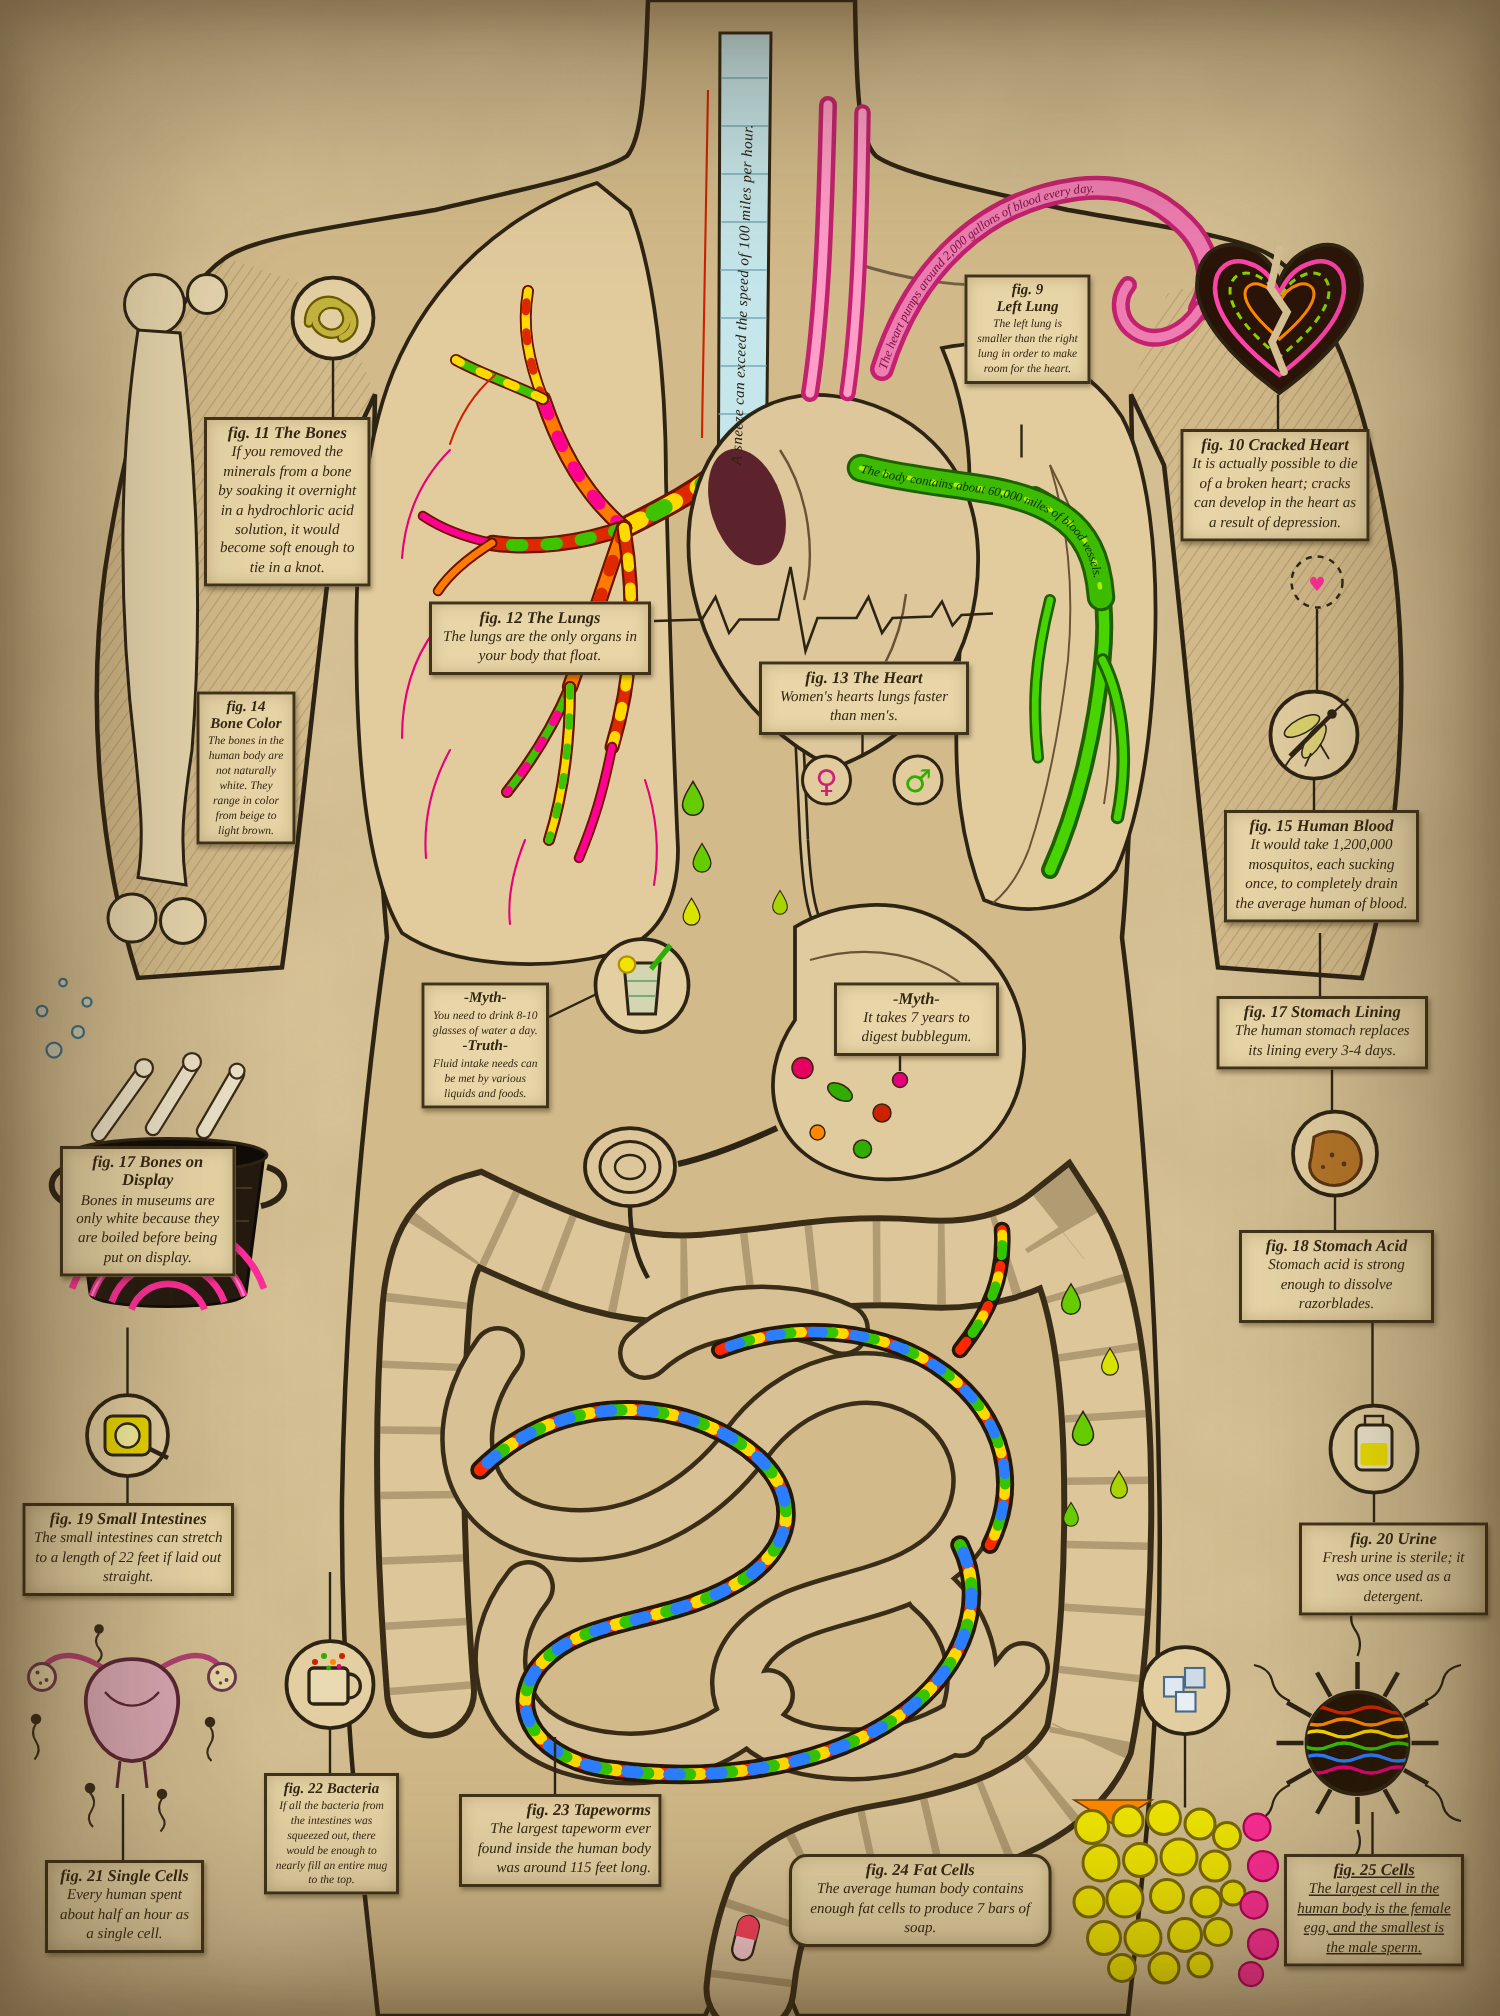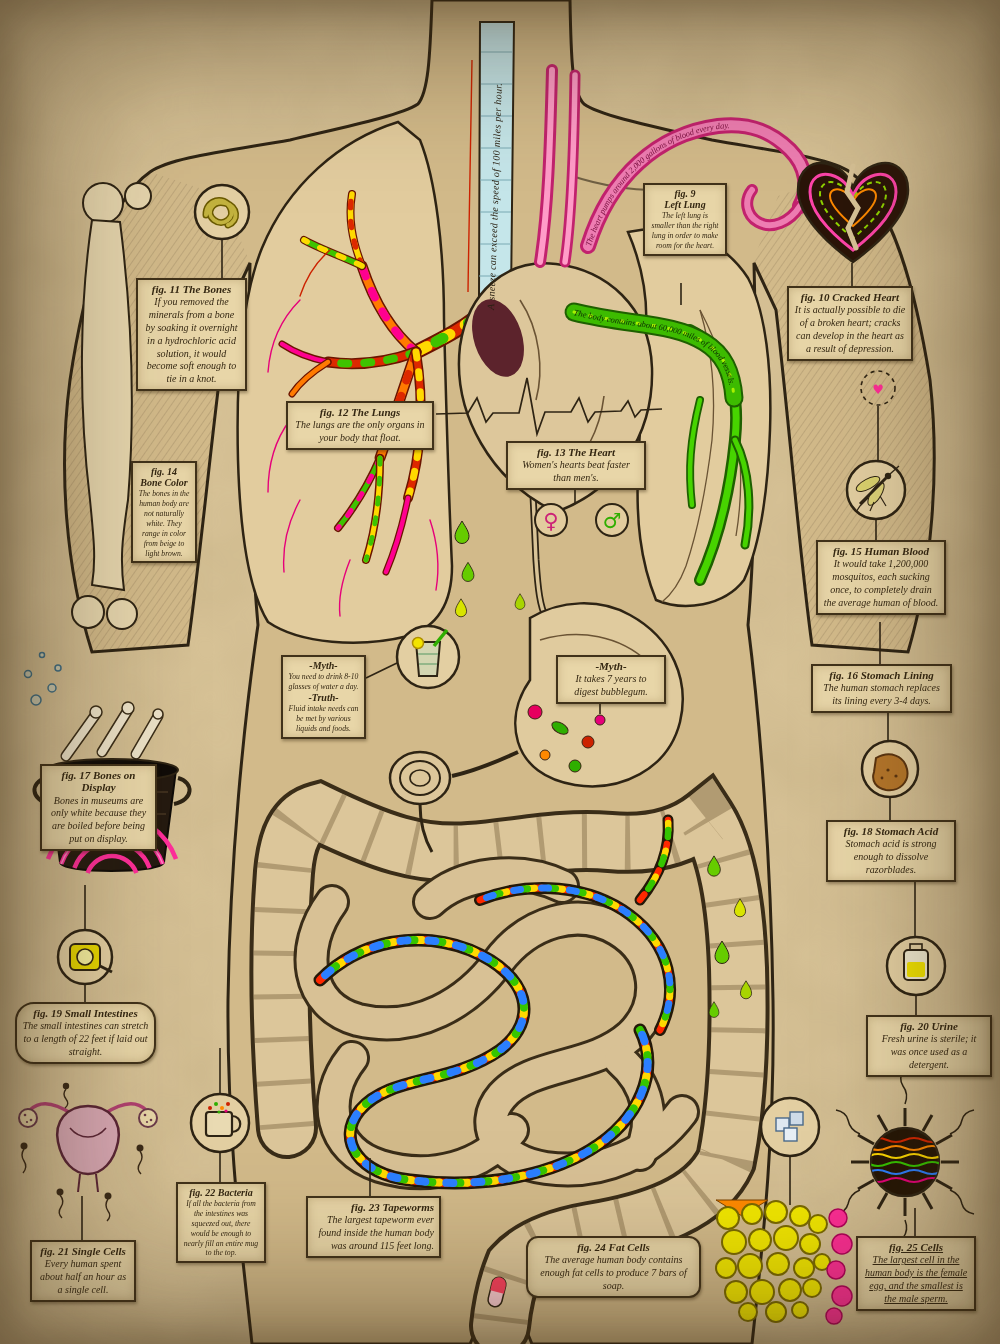--- a/index.html
+++ b/index.html
@@ -558,36 +558,36 @@
   <div class="fig-body">If you removed the minerals from a bone by soaking it overnight in a hydrochloric acid solution, it would become soft enough to tie in a knot.</div>
 </div>
 
 <div class="fig-box" style="left:286px;top:362px;width:148px;margin-top:39px;">
   <div class="fig-title">fig. 12 The Lungs</div>
   <div class="fig-body">The lungs are the only organs in your body that float.</div>
 </div>
 
 <div class="fig-box" style="left:506px;top:441px;width:140px;">
   <div class="fig-title">fig. 13 The Heart</div>
-  <div class="fig-body">Women's hearts beat faster than men's.</div>
+  <div class="fig-body">Women's hearts lungs faster than men's.</div>
 </div>
 
 <div class="fig-box small" style="left:131px;top:461px;width:66px;">
   <div class="fig-title">fig. 14</div>
   <div class="fig-title">Bone Color</div>
   <div class="fig-body">The bones in the human body are not naturally white. They range in color from beige to light brown.</div>
 </div>
 
 <div class="fig-box" style="left:816px;top:540px;width:130px;">
   <div class="fig-title">fig. 15 Human Blood</div>
   <div class="fig-body">It would take 1,200,000 mosquitos, each sucking once, to completely drain the average human of blood.</div>
 </div>
 
 <div class="fig-box" style="left:811px;top:664px;width:141px;">
-  <div class="fig-title">fig. 16 Stomach Lining</div>
+  <div class="fig-title">fig. 17 Stomach Lining</div>
   <div class="fig-body">The human stomach replaces its lining every 3-4 days.</div>
 </div>
 
 <div class="fig-box small" style="left:281px;top:655px;width:85px;">
   <div class="fig-title">-Myth-</div>
   <div class="fig-body">You need to drink 8-10 glasses of water a day.</div>
   <div class="fig-title">-Truth-</div>
   <div class="fig-body">Fluid intake needs can be met by various liquids and foods.</div>
 </div>
 
@@ -599,21 +599,21 @@
 <div class="fig-box" style="left:40px;top:764px;width:117px;">
   <div class="fig-title">fig. 17 Bones on Display</div>
   <div class="fig-body">Bones in museums are only white because they are boiled before being put on display.</div>
 </div>
 
 <div class="fig-box" style="left:826px;top:820px;width:130px;">
   <div class="fig-title">fig. 18 Stomach Acid</div>
   <div class="fig-body">Stomach acid is strong enough to dissolve razorblades.</div>
 </div>
 
-<div class="fig-box" style="left:15px;top:1002px;width:141px;border-radius:19px;">
+<div class="fig-box" style="left:15px;top:1002px;width:141px;">
   <div class="fig-title">fig. 19 Small Intestines</div>
   <div class="fig-body">The small intestines can stretch to a length of 22 feet if laid out straight.</div>
 </div>
 
 <div class="fig-box" style="left:866px;top:1015px;width:126px;">
   <div class="fig-title">fig. 20 Urine</div>
   <div class="fig-body">Fresh urine is sterile; it was once used as a detergent.</div>
 </div>
 
 <div class="fig-box" style="left:30px;top:1240px;width:106px;">

